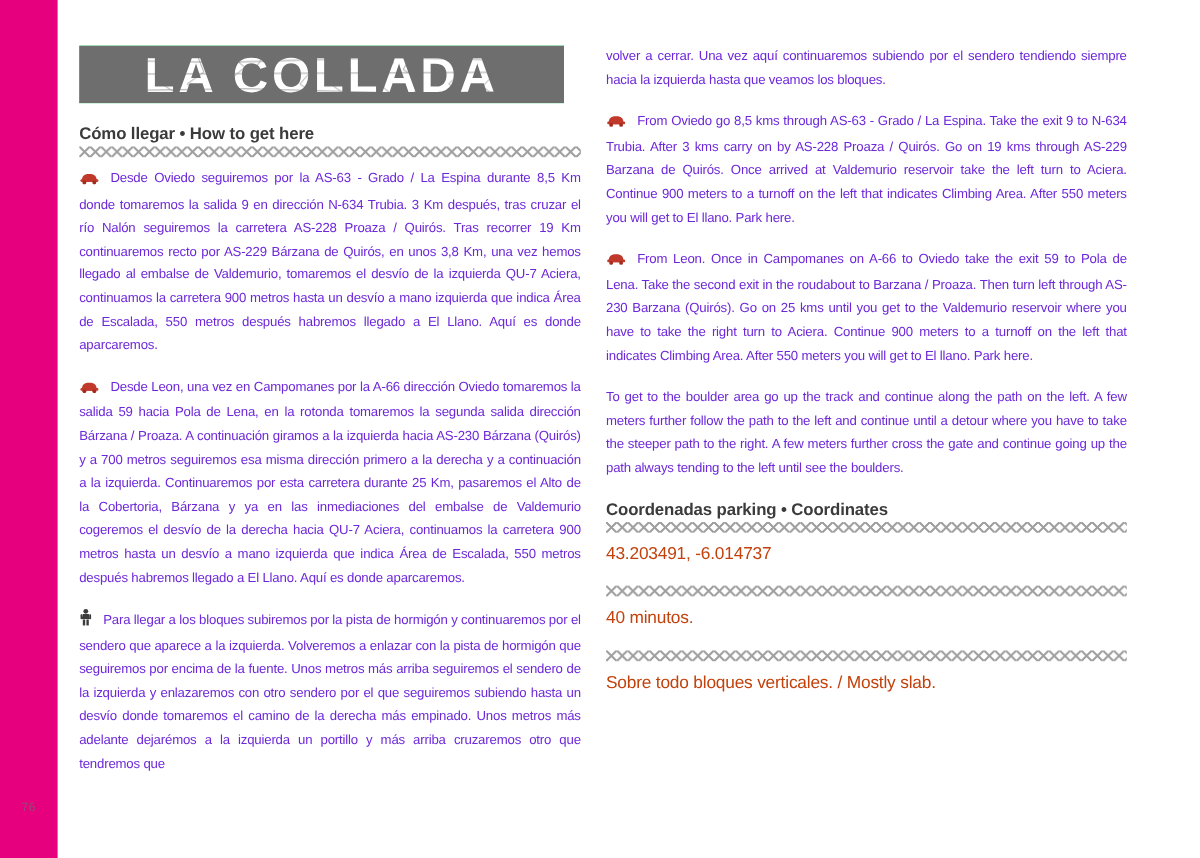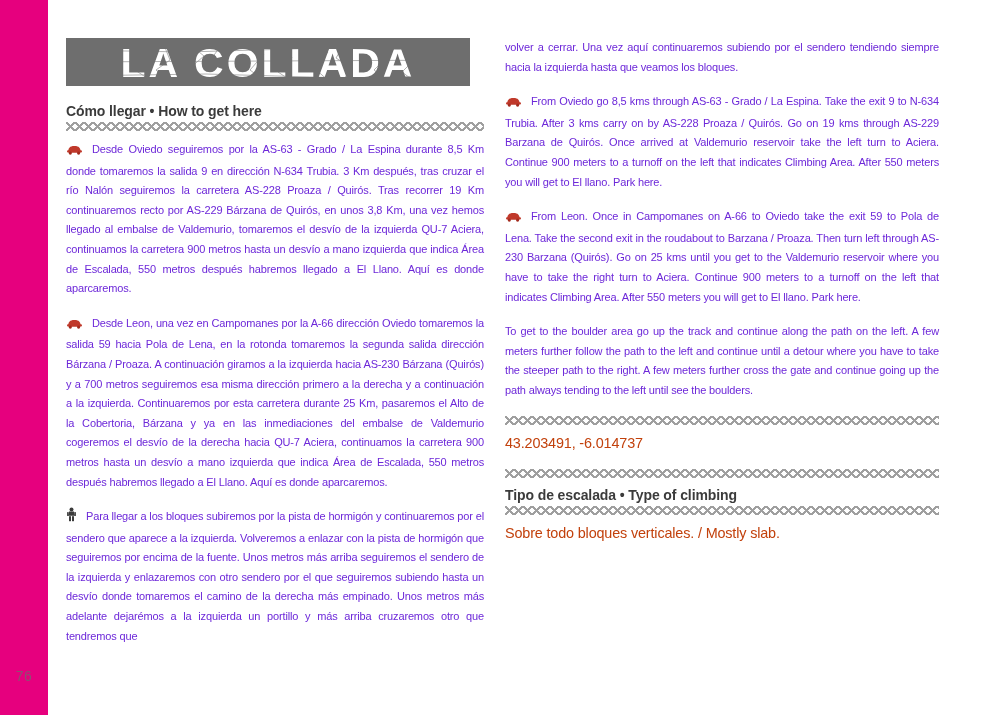--- a/index.html
+++ b/index.html
@@ -22,21 +22,21 @@
     left: 0; top: 0;
     width: 48px; height: 715px;
     background: #e6007e;
   }
   #page-number {
     position: absolute;
     left: 0;
     top: 668px;
     width: 48px;
     text-align: center;
-    font-size: 14px;
+    font-size: 10px;
     color: #8e4f72;
     letter-spacing: .5px;
   }
 
   
   #page {
     position: absolute;
     left: 0; top: 0;
     width: 1000px; height: 715px;
   }
@@ -199,30 +199,31 @@
       <p class="body"><span class="icon-inline"><svg width="17" height="11" viewBox="0 0 17 11">
               <path d="M2.2 7.4c0-2 .6-3.1 1.4-4C4.5 2.4 5.8 1.9 8.4 1.9c2.6 0 3.9.5 4.8 1.5.8.9 1.4 2 1.4 4 0 .8-.5 1.2-1.3 1.2H3.5c-.8 0-1.3-.4-1.3-1.2z" fill="#c0392b"></path>
               <rect x="1" y="6.3" width="15" height="2.3" rx="1.1" fill="#c0392b"></rect>
               <circle cx="4.3" cy="9.1" r="1.6" fill="#a32b1e"></circle>
               <circle cx="12.6" cy="9.1" r="1.6" fill="#a32b1e"></circle>
             </svg></span><span>From Leon. Once in Campomanes on A-66 to Oviedo take the exit 59 to Pola de Lena. Take the second exit in the roudabout to Barzana / Proaza. Then turn left through AS-230 Barzana (Quirós). Go on 25 kms until you get to the Valdemurio reservoir where you have to take the right turn to Aciera. Continue 900 meters to a turnoff on the left that indicates Climbing Area. After 550 meters you will get to El llano. Park here.</span></p>
 
       <p class="body tight">To get to the boulder area go up the track and continue along the path on the left. A few meters further follow the path to the left and continue until a detour where you have to take the steeper path to the right. A few meters further cross the gate and continue going up the path always tending to the left until see the boulders.</p>
 
       <div class="info-block">
+        <div class="heading">Coordenadas parking • Coordinates</div>
         <div class="rule"></div>
         <div class="value">43.203491, -6.014737</div>
       </div>
 
       <div class="info-block">
         <div class="rule"></div>
+        <div class="value">40 minutos.</div>
       </div>
 
       <div class="info-block">
-        <div class="heading">Tipo de escalada • Type of climbing</div>
         <div class="rule"></div>
         <div class="value">Sobre todo bloques verticales. / Mostly slab.</div>
       </div>
 
     </div>
   </div>
 
 </div>
 
 </body></html>

